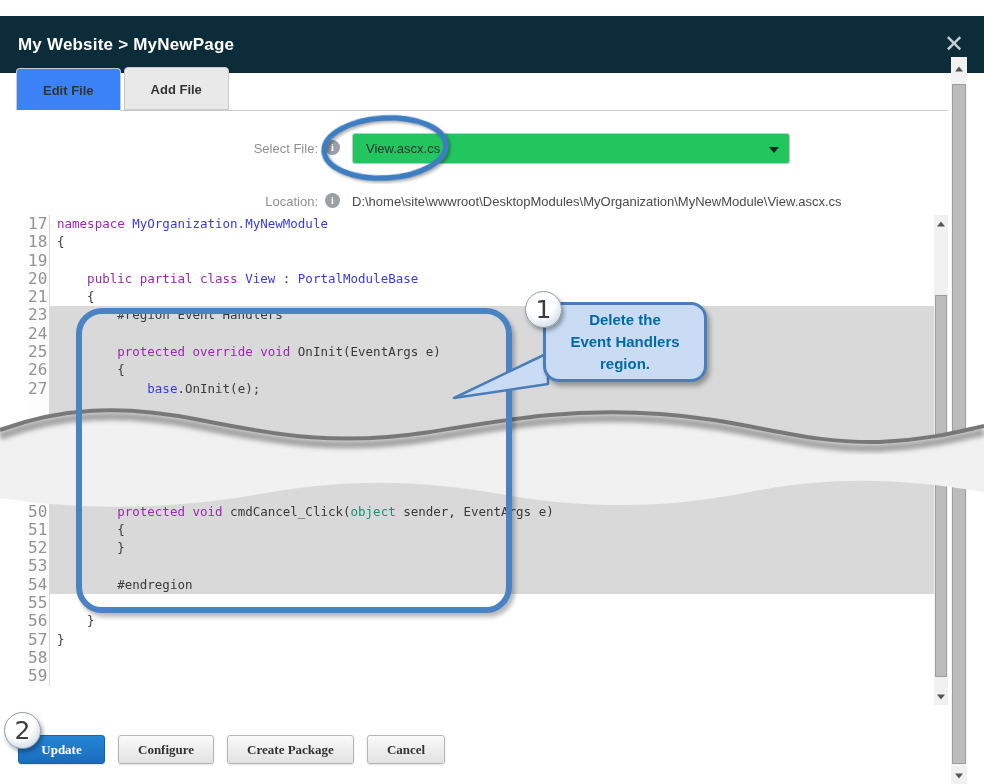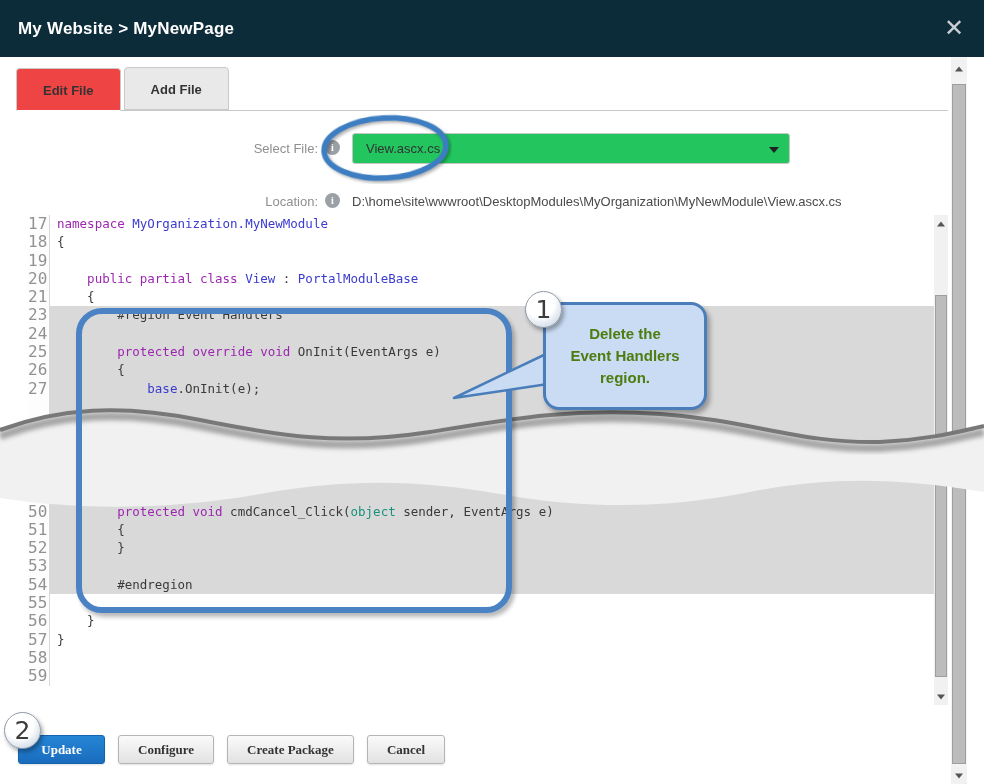--- a/index.html
+++ b/index.html
@@ -3,41 +3,41 @@
 <meta charset="utf-8">
 <style>
   * { box-sizing: border-box; margin: 0; padding: 0; }
   html,body { width: 984px; height: 784px; }
   body {
     position: relative; overflow: hidden; background: #fff;
     font-family: "Liberation Sans", sans-serif; color: #333;
   }
   
   .hdr {
-    position: absolute; left: 0; top: 0; width: 984px; height: 57px;
+    position: absolute; left: 0; top: 16px; width: 984px; height: 57px;
     background: #0d2c3a; display: flex; align-items: center;
   }
   .hdr-title { color: #fff; font-size: 17px; font-weight: bold; padding-left: 18px; letter-spacing: .2px; }
   .hdr-close {
     position: absolute; right: 16px; top: 14px; width: 28px; height: 28px;
     color: #c7cdd1; font-size: 24px; line-height: 28px; text-align: center; cursor: pointer;
     font-family: "DejaVu Sans", sans-serif;
   }
   
   .tabs {
     position: absolute; left: 16px; top: 67px; right: 36px; height: 44px;
     display: flex; align-items: flex-end; border-bottom: 1px solid #c9c9c9;
   }
   .tab {
     height: 43px; line-height: 43px; padding: 0 26px; margin-right: 3px;
     font-size: 13px; font-weight: bold; color: #333;
     border: 1px solid #c9c9c9; border-radius: 4px 4px 0 0;
     background: #e9e9e9; cursor: pointer; position: relative;
   }
-  .tab.active { background: #ef4444; border-bottom: 1px solid #fff; margin-bottom: -1px; }
+  .tab.active { background: #3b82f6; border-bottom: 1px solid #fff; margin-bottom: -1px; }
   
   .flabel { position: absolute; width: 170px; text-align: right; font-size: 13px; color: #8f8f8f; }
   .lbl-select { left: 148px; top: 141px; }
   .lbl-location { left: 148px; top: 194px; }
   .info-ic {
     position: absolute; width: 15px; height: 15px; border-radius: 50%;
     background: #9aa0a5; color: #fff; font-size: 10px; font-weight: bold;
     text-align: center; line-height: 15px; font-family: "Liberation Serif", serif;
     cursor: pointer;
   }
@@ -83,24 +83,24 @@
   
   .tear { position: absolute; left: 0; top: 400px; width: 984px; height: 112px; z-index: 5; pointer-events: none; }
   
   .ann-rect {
     position: absolute; left: 76px; top: 308px; width: 436px; height: 305px;
     border: 6px solid #4a82c3; border-radius: 26px; z-index: 6;
     box-shadow: 3px 4px 4px rgba(0,0,0,.28); pointer-events: none;
   }
   .ann-ellipse { position: absolute; left: 318px; top: 112px; width: 134px; height: 72px; z-index: 6; pointer-events: none; }
   .callout {
-    position: absolute; left: 543px; top: 302px; width: 164px; height: 108px;
+    position: absolute; left: 543px; top: 302px; width: 164px; height: 80px;
     background: #c9dcf4; border: 3px solid #4a7ebb; border-radius: 16px; z-index: 7;
     box-shadow: 3px 4px 5px rgba(0,0,0,.32);
-    color: #4d7c0f; font-size: 15px; font-weight: bold; text-align: center;
+    color: #0369a1; font-size: 15px; font-weight: bold; text-align: center;
     display: flex; flex-direction: column; justify-content: center; line-height: 22px;
     pointer-events: none;
   }
   .callout-tail { position: absolute; left: 448px; top: 350px; width: 104px; height: 56px; z-index: 7; pointer-events: none; }
   .step-circle {
     position: absolute; width: 37px; height: 37px; border-radius: 50%;
     background: radial-gradient(circle at 40% 32%, #ffffff 45%, #d4dde9 78%, #b9c6da 100%);
     border: 1px solid #8f9aa6; box-shadow: 2px 3px 4px rgba(0,0,0,.35);
     text-align: center; line-height: 35px; font-size: 25px; color: #3c3c3c; z-index: 8;
     font-family: "DejaVu Sans", sans-serif; pointer-events: none;

